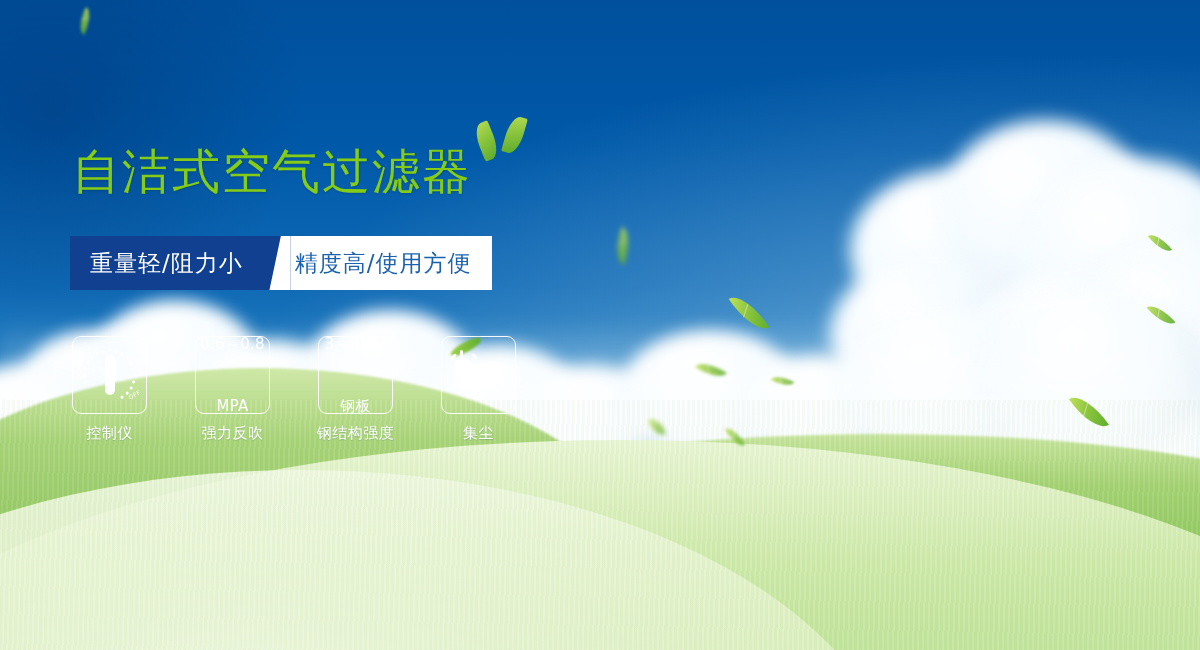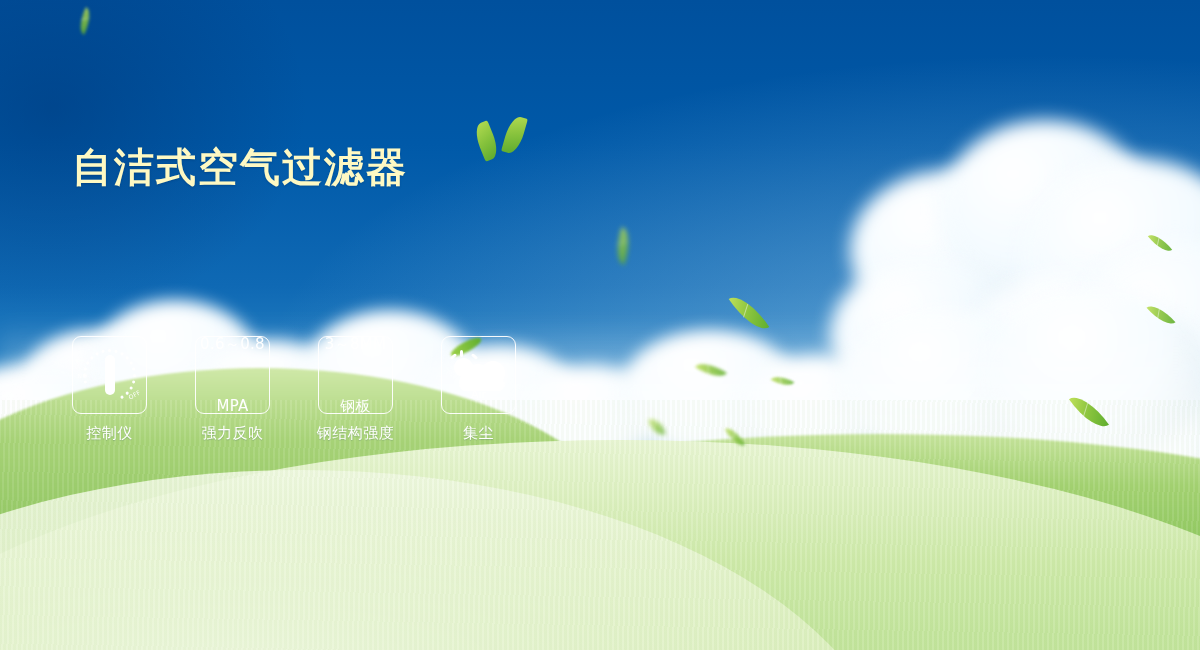--- a/index.html
+++ b/index.html
@@ -98,22 +98,22 @@
     border-radius:0 100% 0 100%;
   }
   .leaf.vein::after{
     content:""; position:absolute; left:10%; top:50%; width:80%; height:1px;
     background:rgba(255,255,255,.45); transform:rotate(-38deg); transform-origin:left center;
   }
 
   
   .title {
     position:absolute; left:72px; top:146px;
-    font-size:40px; line-height:1.05; color:#fef9c3;
-    letter-spacing:2px; font-weight:700;
+    font-size:48px; line-height:1.05; color:#84cc16;
+    letter-spacing:2px; font-weight:400;
     font-family:"DejaVu Sans","Liberation Sans",sans-serif;
     text-shadow:0 1px 2px rgba(0,30,80,.25);
     white-space:nowrap;
   }
 
   
   .sprout { position:absolute; left:476px; top:112px; width:60px; height:56px; }
   .sprout .lf {
     position:absolute; width:17px; height:38px;
     background:linear-gradient(160deg,#b5dc52 0%,#86c23c 50%,#5aa92c 100%);
@@ -275,20 +275,25 @@
   <div class="leaf vein" style="left:730px; top:425px; width:10px; height:24px; transform:rotate(-30deg); filter:blur(1.4px); opacity:.8;"></div>
   <div class="leaf vein" style="left:650px; top:418px; width:14px; height:18px; transform:rotate(-12deg); filter:blur(2px); opacity:.75;"></div>
 
   <div class="sprout">
     <div class="lf l"></div>
     <div class="lf r"></div>
   </div>
 
   <div class="title">自洁式空气过滤器</div>
 
+  <div class="subbar">
+    <div class="sub-left">重量轻/阻力小</div>
+    <div class="sub-split"></div>
+    <div class="sub-right">精度高/使用方便</div>
+  </div>
 
   <div class="features">
 
     <div class="feature">
       <div class="fbox">
         <div class="gauge">
           <div class="bar"></div>
           <div class="dot" style="transform:rotate(-150deg) translate(25px)"></div>
           <div class="dot" style="transform:rotate(-135deg) translate(25px)"></div>
           <div class="dot" style="transform:rotate(-120deg) translate(25px)"></div>

